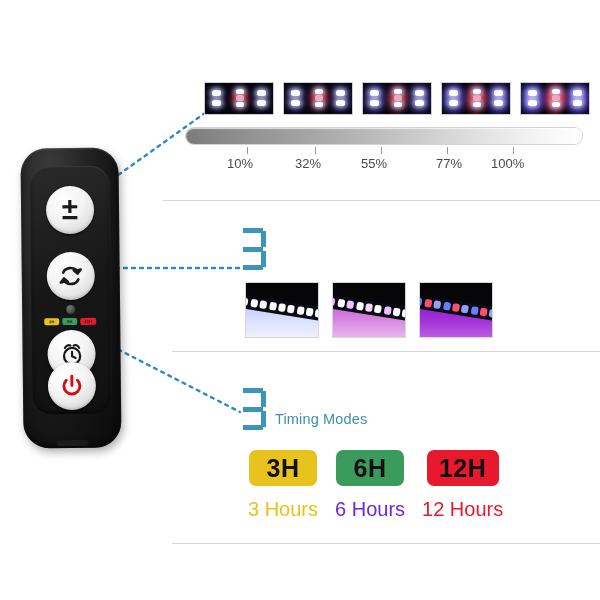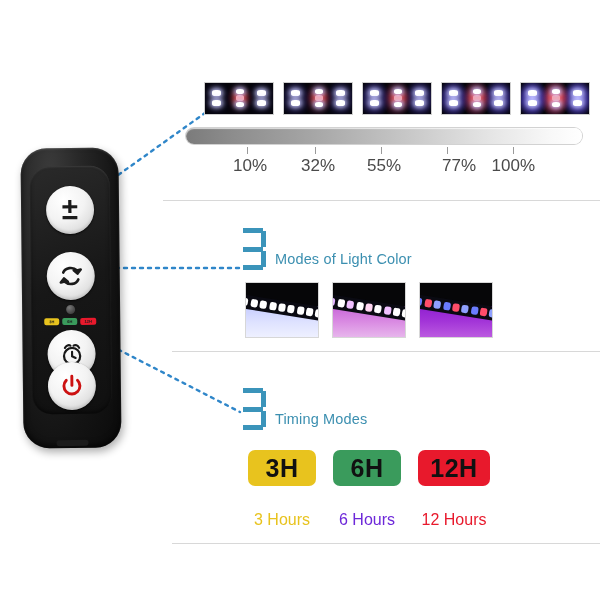--- a/index.html
+++ b/index.html
@@ -129,22 +129,22 @@
     box-shadow: inset 0 1px 1px rgba(255,255,255,0.7), 0 0 0 1px #d2d2d2;
   }
   .tick {
     position: absolute;
     width: 1px;
     background: #9a9a9a;
   }
   .pct {
     position: absolute;
     color: #4a4a4a;
-    font-size: 17px;
-    text-align: right;
+    font-size: 13px;
+    text-align: left;
     white-space: nowrap;
   }
 
   
   .mode-row {
     position: absolute;
     display: flex;
   }
   .mode-thumb {
     position: relative;
@@ -191,22 +191,22 @@
     color: #111111;
     font-size: 25px;
     font-weight: bold;
     display: flex;
     align-items: center;
     justify-content: center;
     letter-spacing: 0.5px;
     box-sizing: border-box;
   }
   .timer-label {
-    font-size: 16px;
-    margin-top: 25px;
+    font-size: 20px;
+    margin-top: 12px;
     font-weight: 400;
     white-space: nowrap;
   }
 
   
   .remote {
     position: absolute;
     border-radius: 26px;
     background:
       radial-gradient(ellipse at 30% 12%, #3c3c3c 0%, #262626 34%, #131313 70%, #0a0a0a 100%);
@@ -365,21 +365,20 @@
   </div>
 
   <div class="heading" style="left:240px; top:228px;">
     <span class="seg" style="width:26px;height:42px;">
       <i class="h t"></i>
         <i class="v tr"></i>
         <i class="h m"></i>
         <i class="v br"></i>
         <i class="h b"></i>
     </span>
-    <span class="heading-text">Modes of Light Color</span>
   </div>
 
   <div class="mode-row" style="left:245px; top:282px; gap:13px;">
     <div class="mode-thumb" style="width:74px;height:56px;">
       <div class="sky"></div>
       <div class="glow" style="background:linear-gradient(to bottom, #c6ccff 0%, #dfe3ff 55%, #eef0ff 100%);"></div>
       <div class="strip">
         <u style="left:2%"></u>
           <u style="left:13%"></u>
           <u style="left:24%"></u>

